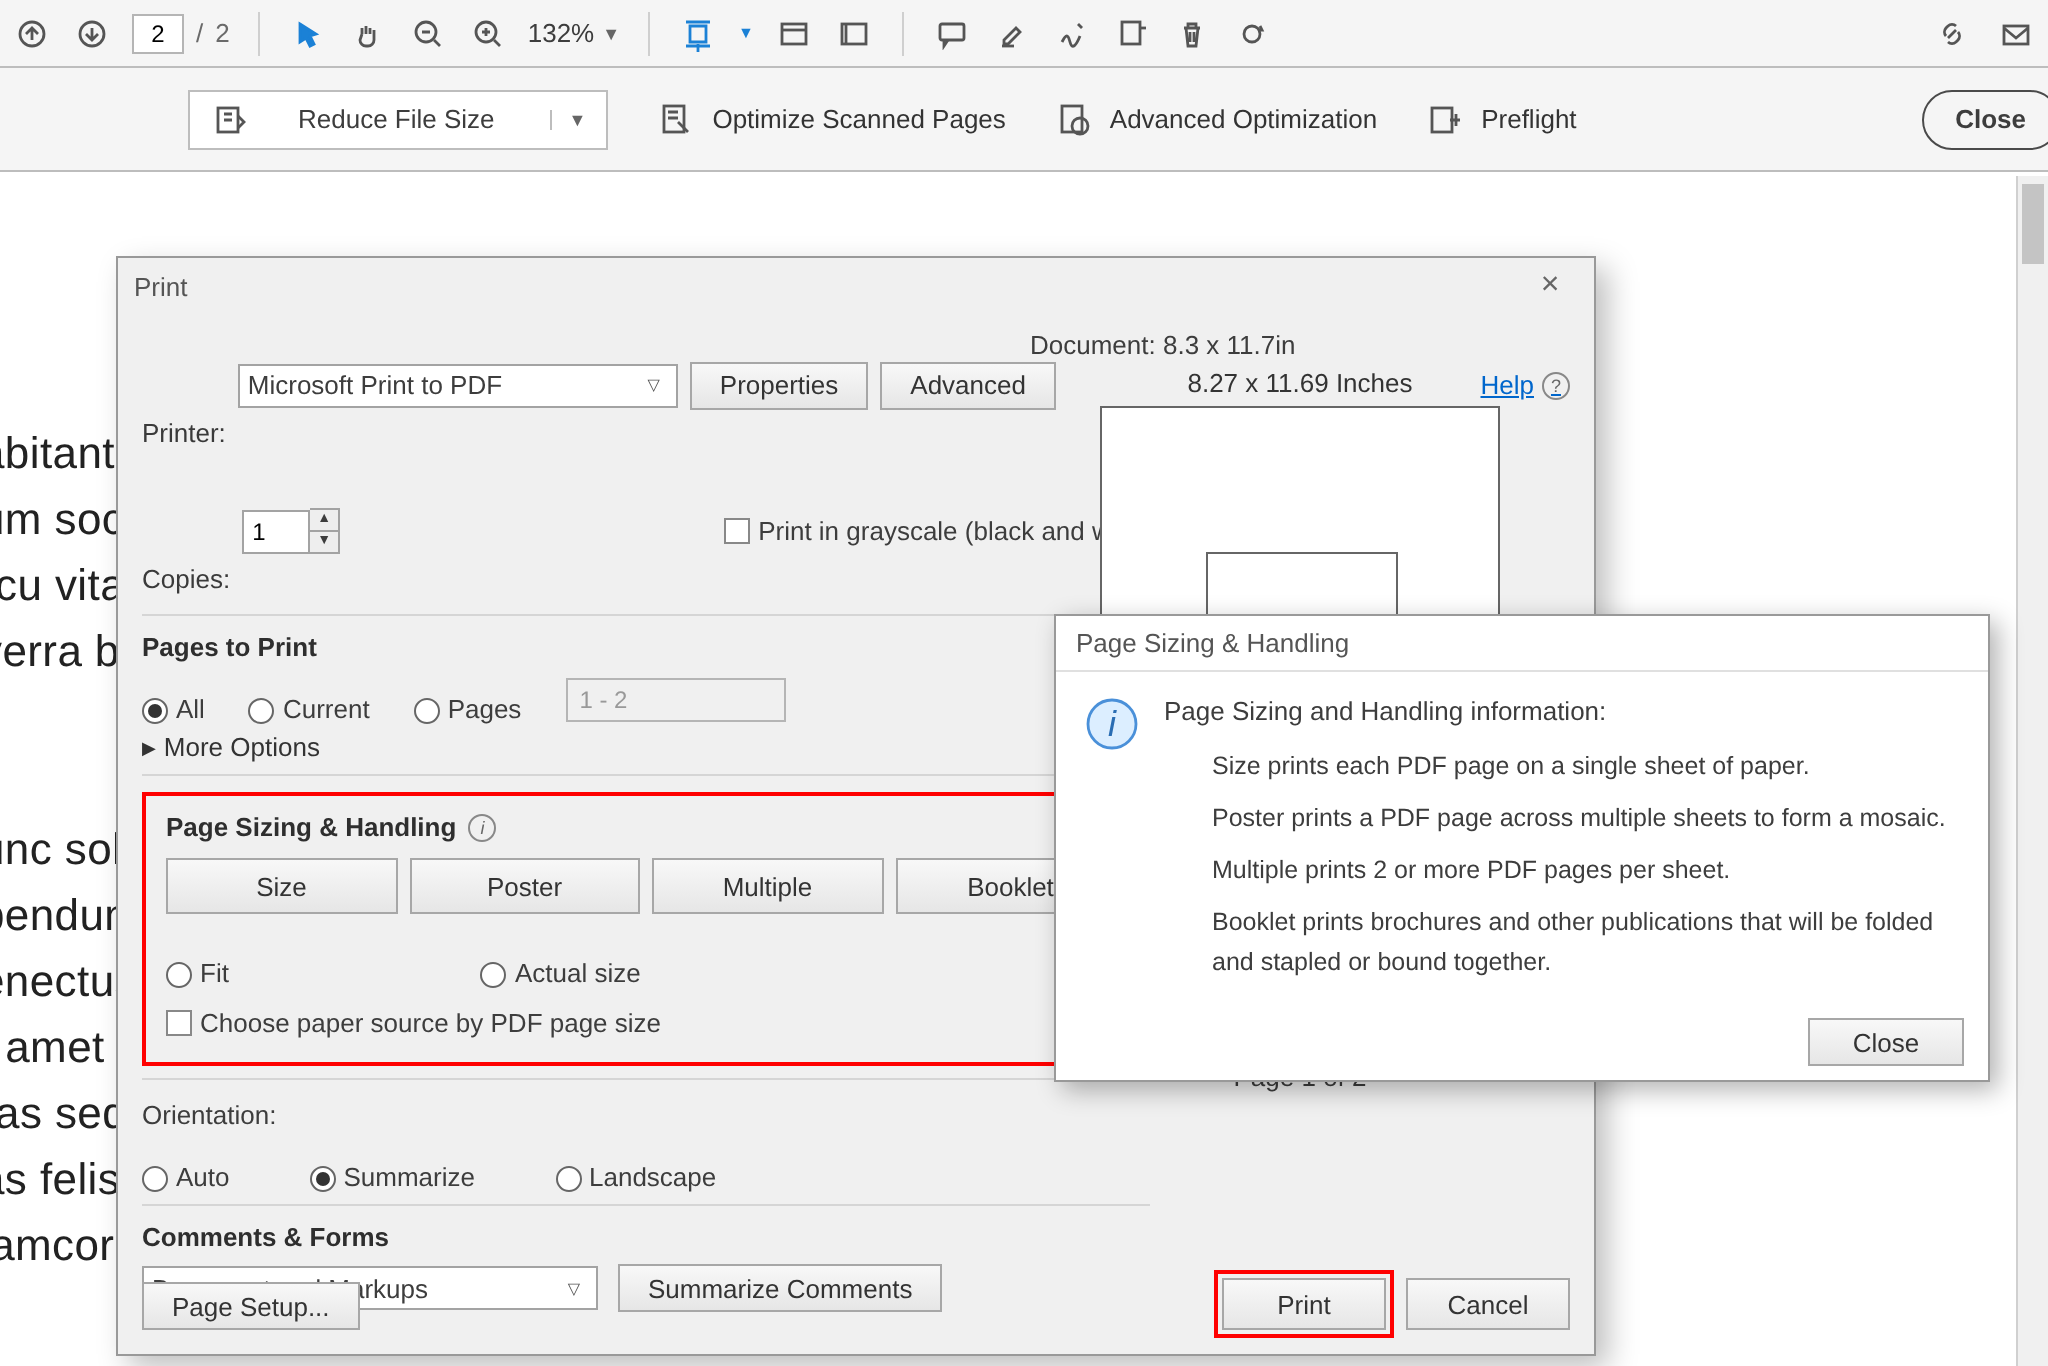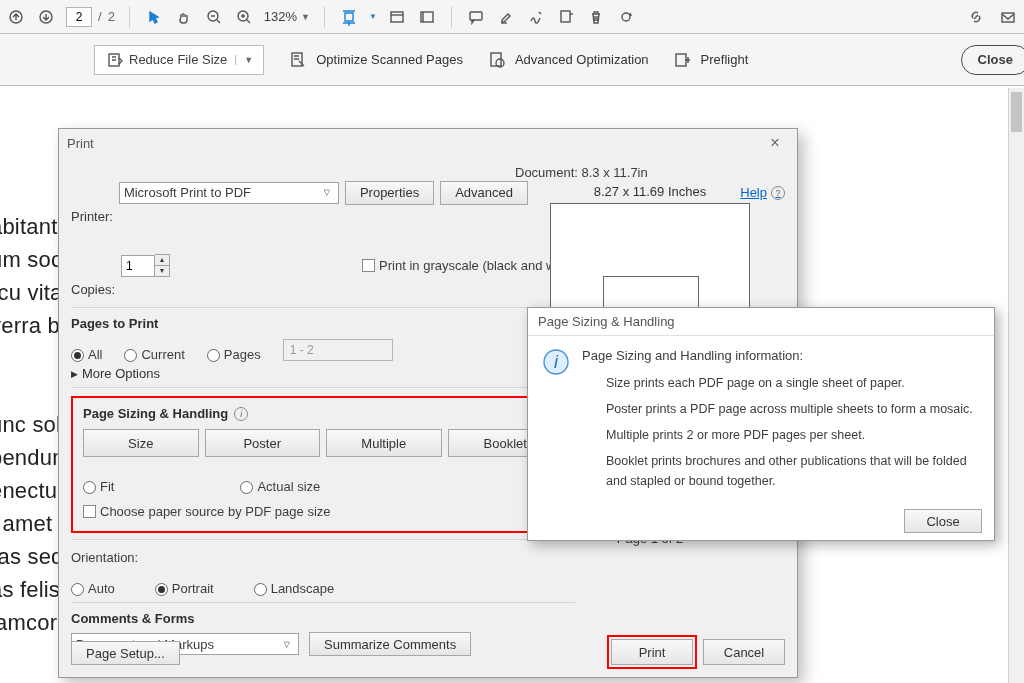--- a/index.html
+++ b/index.html
@@ -11,21 +11,21 @@
   .page-nav { display: flex; align-items: center; gap: 6px; color: #6a6a6a; }
   .page-nav input { width: 26px; height: 20px; border: 1px solid #b5b5b5; text-align: center; font-size: 12px; }
   .tt-icon { width: 20px; height: 20px; display: inline-flex; align-items: center; justify-content: center; color: #4a4a4a; }
   .tt-icon svg { display: block; }
   .zoom-select { display: flex; align-items: center; gap: 4px; border: 0; font-size: 13px; }
   .zoom-select .caret { font-size: 9px; color: #666; }
   .top-right { margin-left: auto; display: flex; gap: 12px; align-items: center; }
 
   
   .second-toolbar { height: 52px; background: #f5f5f5; border-bottom: 1px solid #bdbdbd; display: flex; align-items: center; padding-left: 94px; gap: 24px; }
-  .big-button { display: flex; align-items: center; gap: 4px; border: 1px solid #bdbdbd; background: #fff; padding: 4px 10px; height: 30px; }
+  .big-button { display: flex; align-items: center; gap: 24px; border: 1px solid #bdbdbd; background: #fff; padding: 4px 10px; height: 30px; }
   .big-button .dd { border-left: 1px solid #bdbdbd; padding-left: 8px; margin-left: 4px; font-size: 9px; color: #666; }
   .tool-item { display: flex; align-items: center; gap: 8px; color: #333; }
   .close-pill { margin-left: auto; margin-right: -6px; border: 1px solid #4a4a4a; border-radius: 15px; height: 30px; padding: 0 16px; display: flex; align-items: center; font-weight: 600; }
 
   
   .doc-bg { position: absolute; top: 90px; left: -10px; right: 0; bottom: 0; padding: 120px 110px 0 0; font-family: Calibri, "Segoe UI", sans-serif; font-size: 22px; line-height: 33px; text-align: justify; color: #222; letter-spacing: 0.2px; }
   .doc-bg p { white-space: pre; }
 
   
   .vscroll { position: absolute; right: 0; top: 88px; bottom: 0; width: 16px; background: #f0f0f0; border-left: 1px solid #d0d0d0; }
@@ -390,21 +390,21 @@
       <div class="hr"></div>
       <div class="orient-section">
         <div style="margin-bottom:6px">Orientation:</div>
         <div class="radio-row" style="gap:40px">
           <label class="radio">
               <span class="radio-dot"></span>
               <span>Auto</span>
             </label>
           <label class="radio">
               <span class="radio-dot sel"></span>
-              <span>Portrait</span>
+              <span>Summarize</span>
             </label>
           <label class="radio">
               <span class="radio-dot"></span>
               <span>Landscape</span>
             </label>
         </div>
       </div>
 
       <div class="hr"></div>
       <div class="comments-section">

